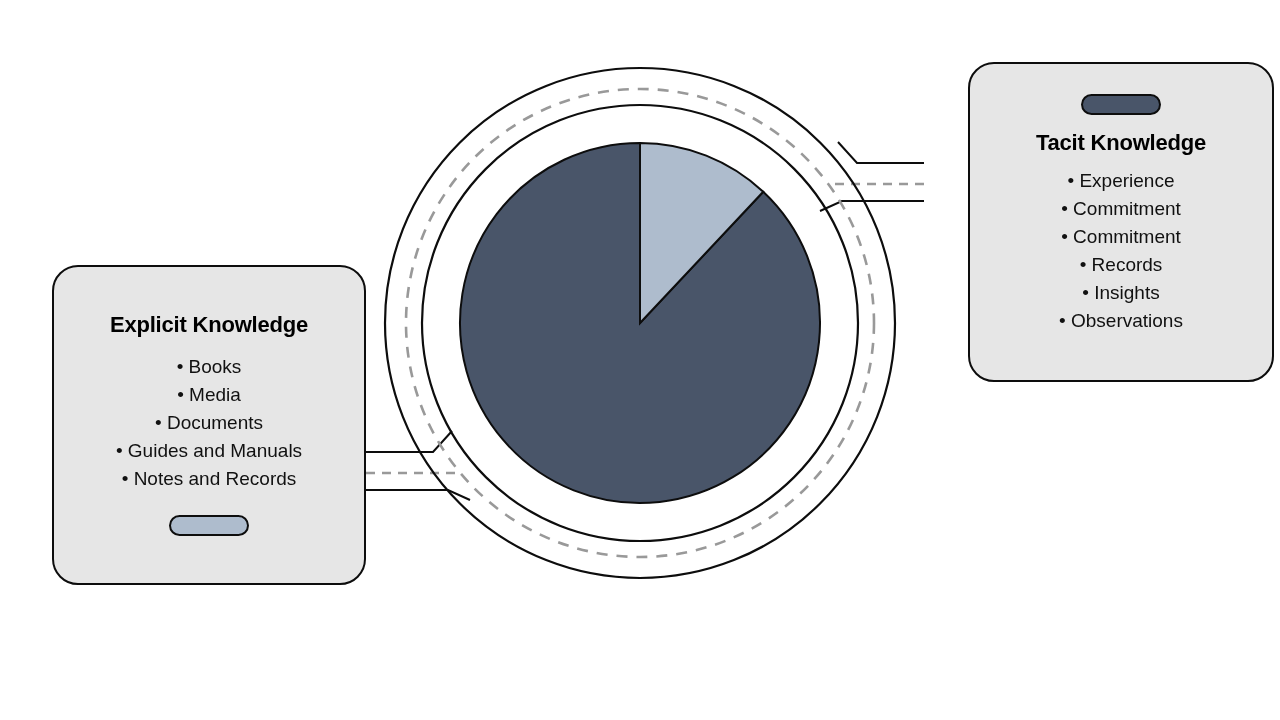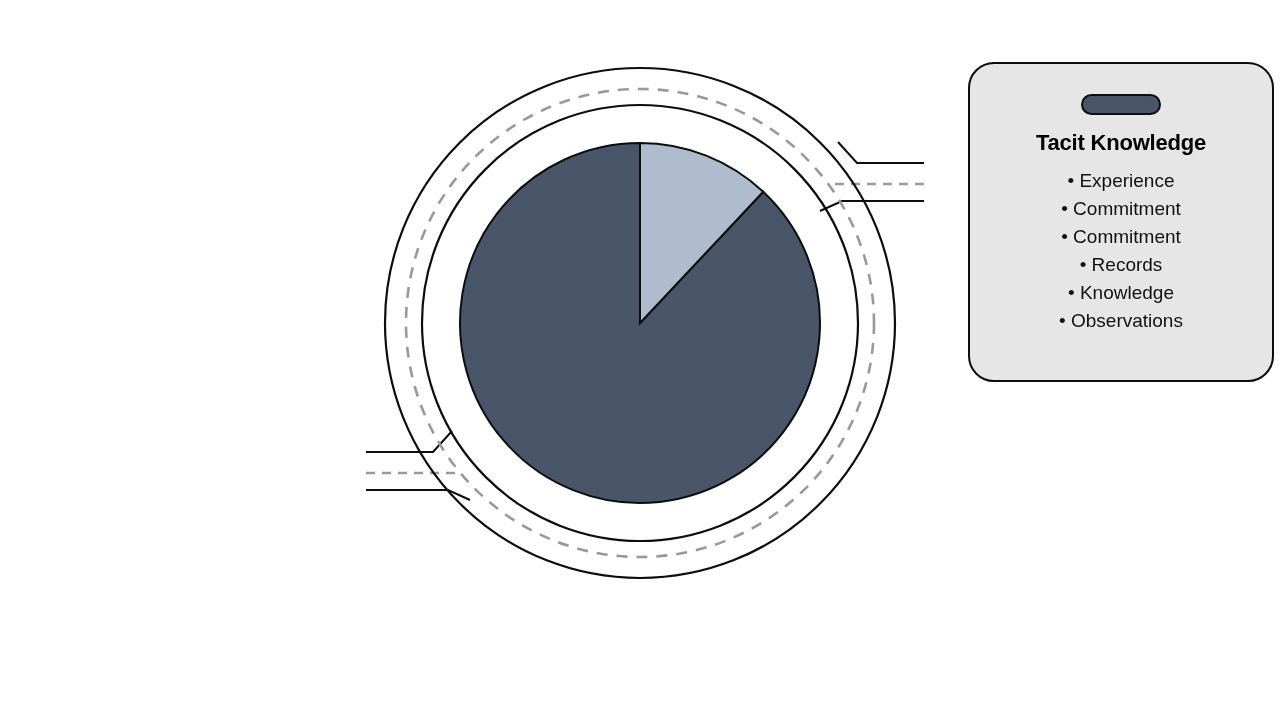--- a/index.html
+++ b/index.html
@@ -115,27 +115,38 @@
     <circle cx="640" cy="323" r="255" fill="none" stroke="#0d0d0d" stroke-width="2.2"></circle>
     <circle cx="640" cy="323" r="234" fill="none" stroke="#999999" stroke-width="2.6" stroke-dasharray="11 9"></circle>
     <circle cx="640" cy="323" r="218" fill="none" stroke="#0d0d0d" stroke-width="2.2"></circle>
 
     <path id="slice-dark" d="M 640 323 L 640.00 143.00 A 180 180 0 1 0 763.22 191.79 Z" fill="#495569" stroke="#0d0d0d" stroke-width="2"></path>
 
     <path id="slice-light" d="M 640 323 L 763.22 191.79 A 180 180 0 0 0 640.00 143.00 Z" fill="#aebccd" stroke="#0d0d0d" stroke-width="2"></path>
 
   </svg>
 
+  <div class="panel" id="panel-explicit">
+    <div class="panel-title">Explicit Knowledge</div>
+    <ul class="bullet-list" id="list-explicit">
+      <li>• Books</li>
+      <li>• Media</li>
+      <li>• Documents</li>
+      <li>• Guides and Manuals</li>
+      <li>• Notes and Records</li>
+    </ul>
+    <div class="pill" id="pill-explicit" style="background: rgb(174, 188, 205);"></div>
+  </div>
 
   <div class="panel" id="panel-tacit">
     <div class="pill" id="pill-tacit" style="background: rgb(73, 85, 105);"></div>
     <div class="panel-title">Tacit Knowledge</div>
     <ul class="bullet-list" id="list-tacit">
       <li>• Experience</li>
       <li>• Commitment</li>
       <li>• Commitment</li>
       <li>• Records</li>
-      <li>• Knowledge</li>
+      <li>• Insights</li>
       <li>• Observations</li>
     </ul>
   </div>
 
 </div>
 
 </body></html>

